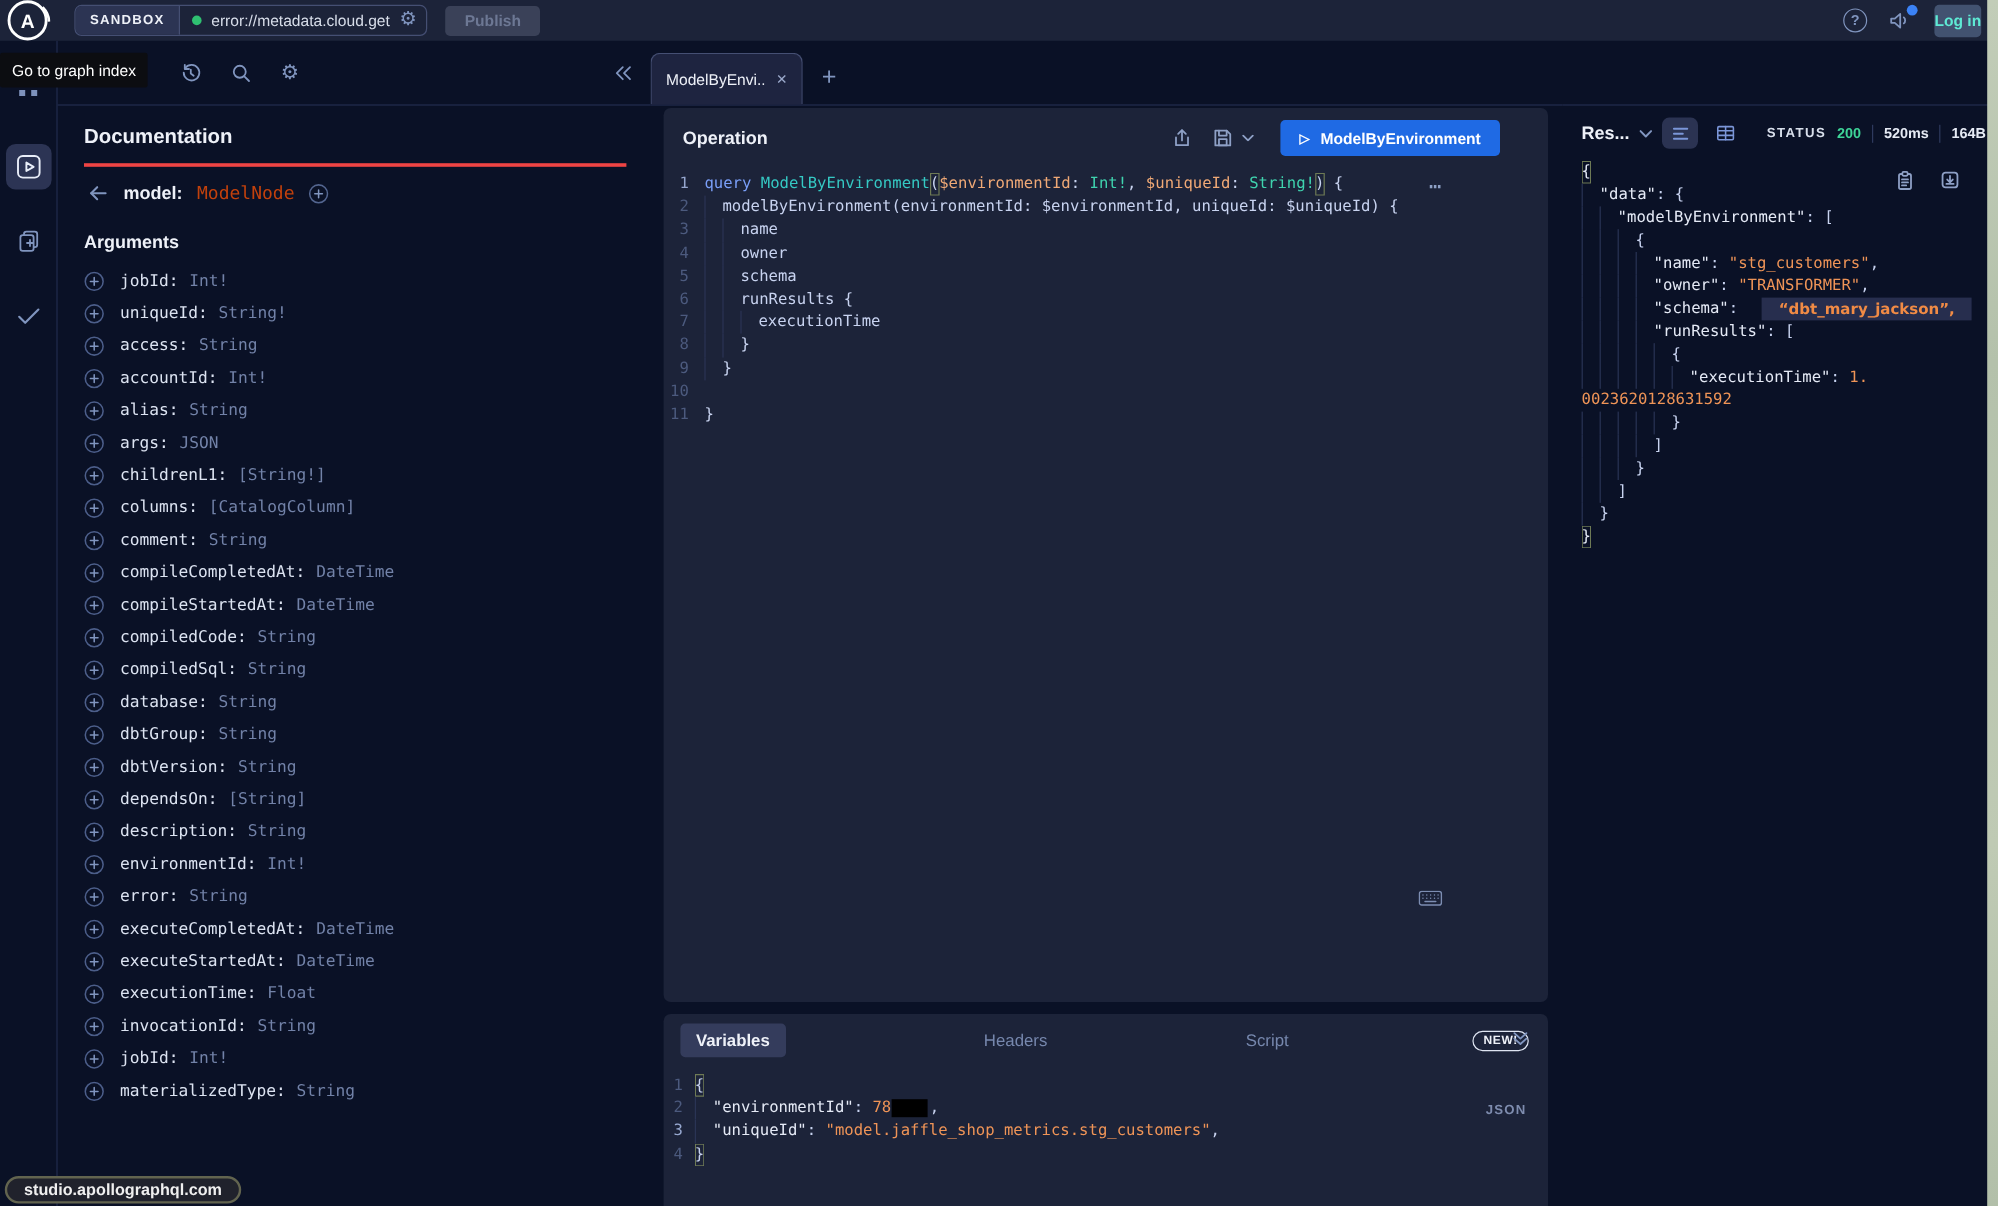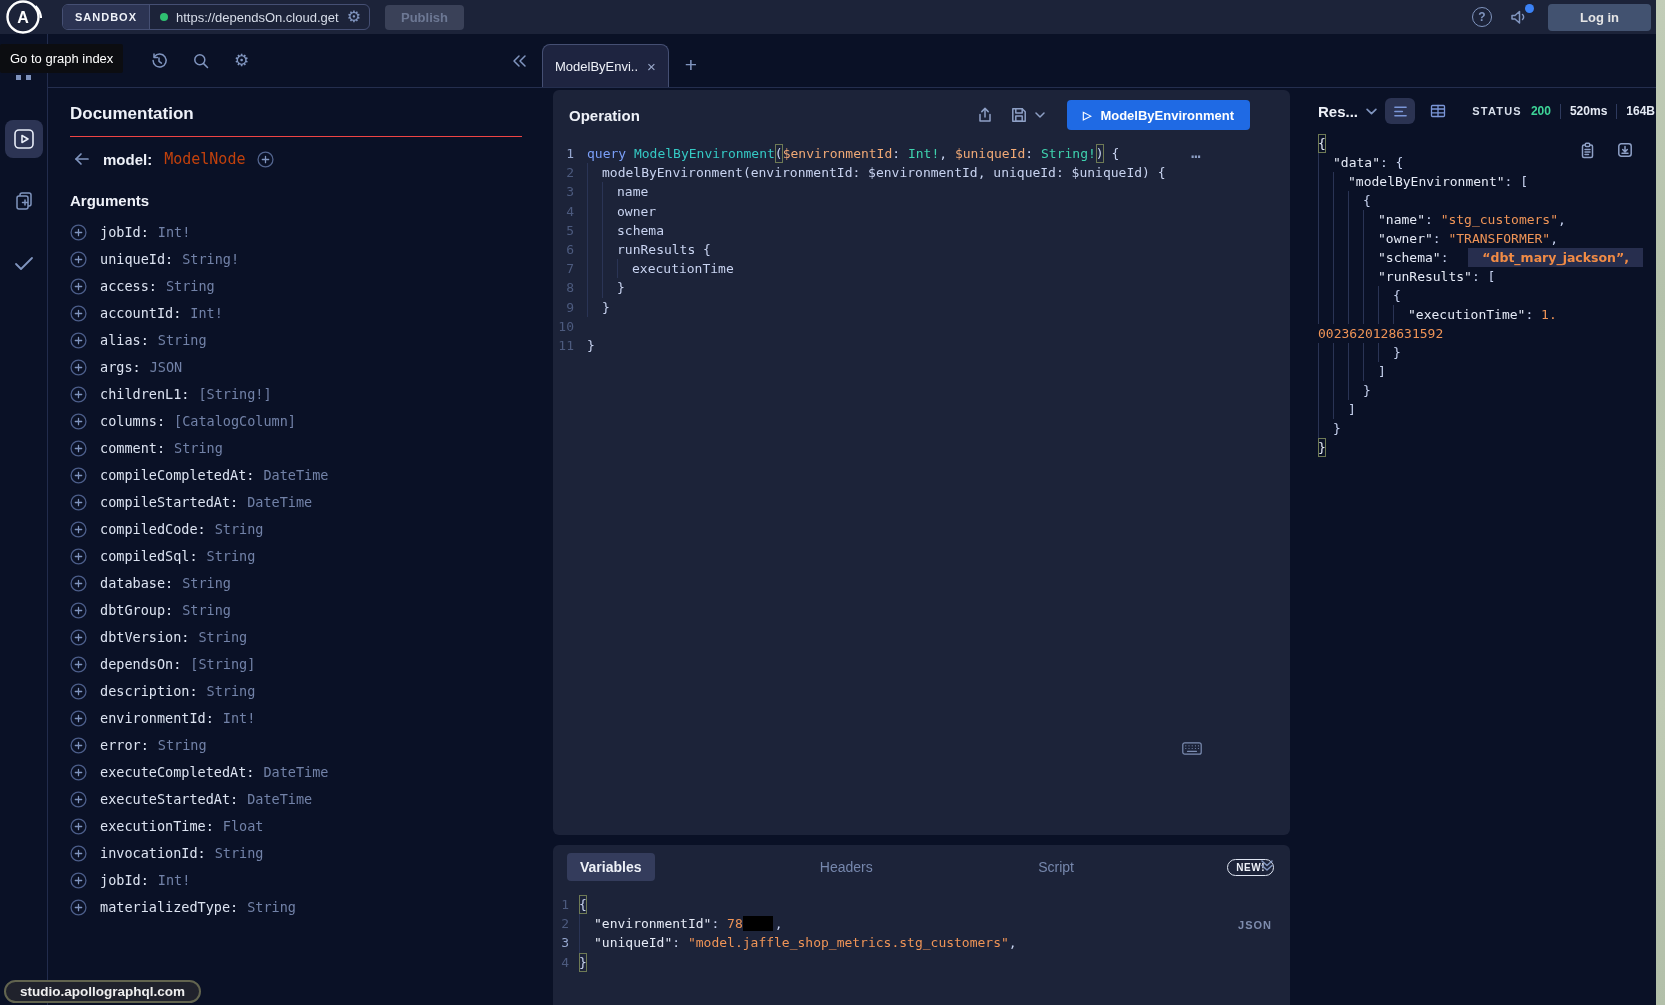--- a/index.html
+++ b/index.html
@@ -15,39 +15,39 @@
   .sandbox-chip { background:#2c3453; height:100%; display:flex; align-items:center; padding:0 12px; font-size:11px; font-weight:bold; letter-spacing:1px; border-right:1px solid #454f73; }
   .url-box { display:flex; align-items:center; gap:8px; padding:0 8px 0 10px; height:100%; }
   .green-dot { width:8px; height:8px; border-radius:50%; background:#2fc071; flex:0 0 auto; }
   .url-text { font-size:13px; color:#d7dde9; max-width:170px; white-space:nowrap; overflow:hidden; }
   .gear-glyph { font-size:16px; color:#8095bf; line-height:1; cursor:pointer; }
   .publish-btn { margin-left:15px; background:#3a4158; color:#6d7894; font-size:13px; font-weight:bold; border:none; border-radius:4px; padding:5px 16px; cursor:default; }
   .topbar-right { margin-left:auto; display:flex; align-items:center; gap:18px; }
   .help-circle { width:20px; height:20px; border:1.5px solid #8095bf; border-radius:50%; color:#8095bf; font-size:12px; font-weight:bold; display:flex; align-items:center; justify-content:center; cursor:pointer; }
   .megaphone-wrap { position:relative; cursor:pointer; }
   .notif-dot { position:absolute; top:-4px; right:-4px; width:9px; height:9px; border-radius:50%; background:#3b82f6; }
-  .login-btn { background:#425270; color:#e5e5e5; font-size:13px; font-weight:bold; border:none; border-radius:4px; padding:6px 32px; cursor:pointer; }
+  .login-btn { background:#425270; color:#5eead4; font-size:13px; font-weight:bold; border:none; border-radius:4px; padding:6px 0; cursor:pointer; }
 
   
   .row2 { display:flex; height:971px; }
   .rail { width:48px; border-right:1px solid #222c4c; display:flex; flex-direction:column; align-items:center; padding-top:24px; gap:24px; }
   .rail-tile { width:38px; height:38px; border-radius:8px; display:flex; align-items:center; justify-content:center; cursor:pointer; }
   .rail-tile.active { background:#2c3454; }
   .doc-col { width:494px; display:flex; flex-direction:column; }
   .main-col { flex:1; display:flex; flex-direction:column; min-width:0; }
   .resp-col { width:363px; display:flex; flex-direction:column; }
 
   .band { height:54px; border-bottom:1px solid #242e4e; display:flex; align-items:center; flex:0 0 auto; }
   .doc-band { padding-left:60px; padding-right:14px; gap:24px; }
   .doc-band .bicon { cursor:pointer; }
   .collapse-left { margin-left:auto; cursor:pointer; }
 
   
   .doc-body { padding:16px 20px 0 22px; overflow:hidden; flex:1; }
-  .doc-title { font-size:17px; font-weight:bold; padding-bottom:12px; border-bottom:1px solid #ef4444; }
+  .doc-title { font-size:17px; font-weight:bold; padding-bottom:12px; border-bottom:3px solid #ef4444; }
   .type-row { display:flex; align-items:center; gap:12px; padding:13px 0 2px 2px; }
   .type-label { font-size:15px; font-weight:bold; }
   .type-name { font-size:15px; color:#c2410c; font-family:"DejaVu Sans Mono", monospace; }
   .sec-title { font-size:15px; font-weight:bold; margin:22px 0 14px 0; display:flex; align-items:center; gap:14px; }
   .doc-row { display:flex; align-items:center; gap:13px; margin-bottom:9px; height:18px; cursor:pointer; }
   .fname { font-family:"DejaVu Sans Mono", monospace; font-size:13.5px; color:#dce3f1; }
   .ftype { font-family:"DejaVu Sans Mono", monospace; font-size:13.5px; color:#7282a8; margin-left:-4px; }
 
   
   .tab-band { align-items:flex-end; }
@@ -118,21 +118,21 @@
 <div class="topbar">
   <svg class="logo" viewBox="0 0 38 38">
     <circle cx="19" cy="20" r="15.5" fill="none" stroke="#fff" stroke-width="2.4"></circle>
     <path d="M31.5 9 A 18.5 18.5 0 0 1 37 21" fill="none" stroke="#fff" stroke-width="2.2"></path>
     <text x="19" y="26" text-anchor="middle" font-size="16" font-weight="bold" fill="#fff" font-family="Liberation Sans, sans-serif">A</text>
   </svg>
   <div class="endpoint-group">
     <div class="sandbox-chip">SANDBOX</div>
     <div class="url-box">
       <span class="green-dot"></span>
-      <span class="url-text">https://dependsOn.cloud.get</span>
+      <span class="url-text">error://metadata.cloud.get</span>
       <span class="gear-glyph">⚙</span>
     </div>
   </div>
   <button class="publish-btn">Publish</button>
   <div class="topbar-right">
     <div class="help-circle">?</div>
     <div class="megaphone-wrap">
       <svg width="20" height="18" viewBox="0 0 20 18" class="ic">
           <path d="M2 7.5v3.5h3l4.5 4V3.5L5 7.5z"></path>
           <path d="M12.5 6.5c1.5 1.2 1.5 3.8 0 5"></path>

